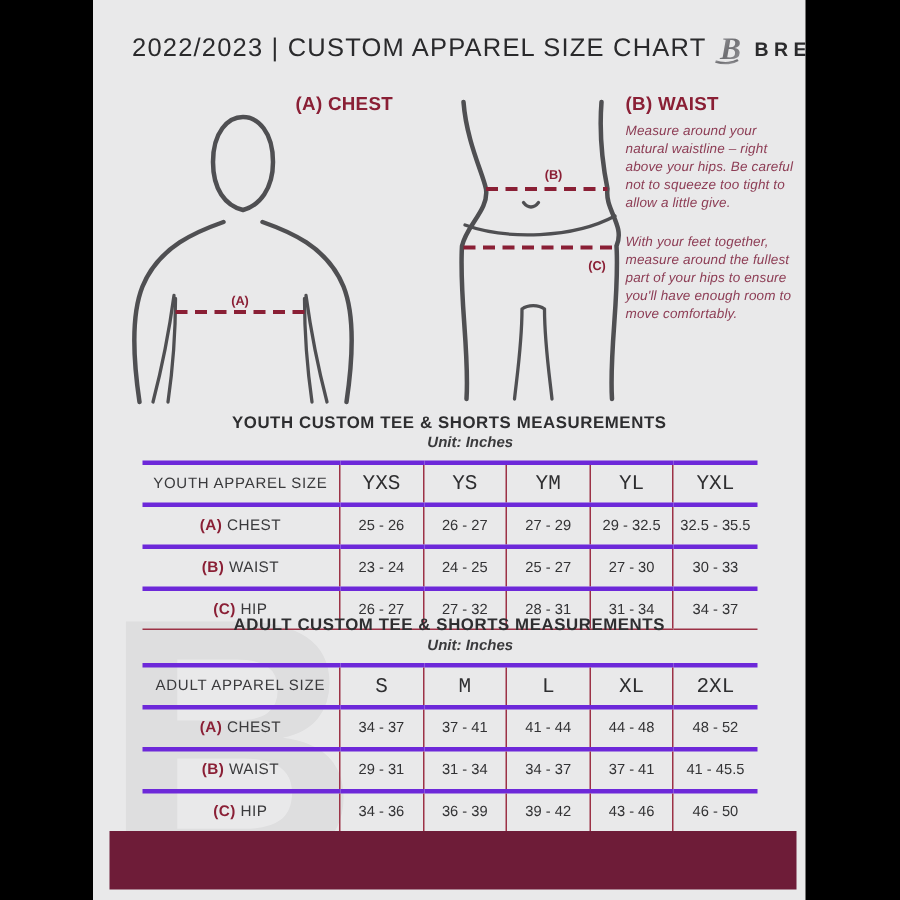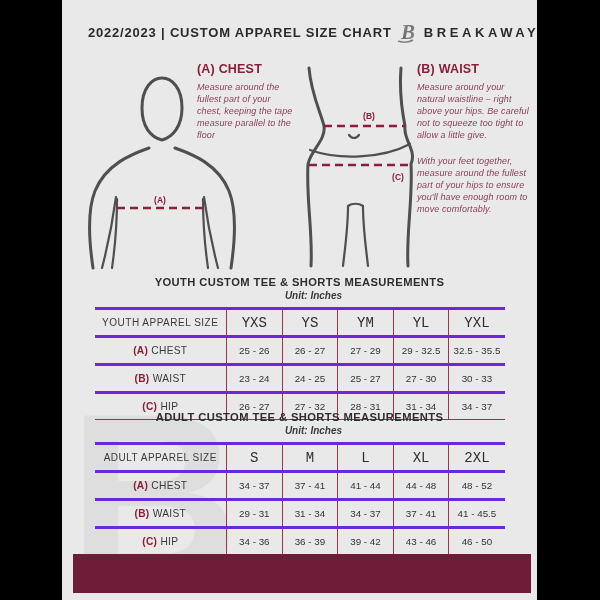--- a/index.html
+++ b/index.html
@@ -11,21 +11,21 @@
   .page {
     position:absolute; left:62px; top:0; width:475px; height:600px;
     background:#e9e9ea; overflow:hidden;
   }
   
   .header {
     position:absolute; left:26px; right:22px; top:20px;
     display:flex; justify-content:space-between; align-items:center;
   }
   .header-title {
-    font-size:13px; font-weight:700; letter-spacing:0.8px; color:#2a2a2c;
+    font-size:17px; font-weight:400; letter-spacing:0.8px; color:#2a2a2c;
     white-space:nowrap;
   }
   .brand { display:flex; align-items:center; gap:5px; }
   .brand-name {
     font-size:13px; font-weight:700; letter-spacing:3.6px; color:#2b2b2d;
     white-space:nowrap;
   }
   
   .instr { position:absolute; z-index:2; }
   .instr-heading { font-size:12.5px; font-weight:800; color:#8a1f35; letter-spacing:0.2px; }
@@ -119,21 +119,20 @@
     <path class="outline-thin" d="M53,79 C56,83 60,83 63,79"></path>
     <path class="outline-thin" d="M52,150 C56,147 63,147 67,150 M52,150 C52,172 49,192 47,210 M67,150 C67,172 70,192 72,210"></path>
     <path class="measure-line" d="M28,70 L109,70"></path>
     <text class="measure-label" x="73" y="63" text-anchor="middle">(B)</text>
     <path class="measure-line" d="M13,109 L114,109"></path>
     <text class="measure-label" x="102" y="124" text-anchor="middle">(C)</text>
   </svg>
 
   <div class="instr chest-block">
     <div class="instr-heading">(A) CHEST</div>
-    <div class="instr-body">Measure around the fullest part of your chest, keeping the tape measure parallel to the floor</div>
   </div>
 
   <div class="instr right-col">
     <div>
       <div class="instr-heading">(B) WAIST</div>
       <div class="instr-body">Measure around your natural waistline – right above your hips. Be careful not to squeeze too tight to allow a little give.</div>
     </div>
     <div class="hips-block">
       <div class="instr-body">With your feet together, measure around the fullest part of your hips to ensure you'll have enough room to move comfortably.</div>
     </div>

